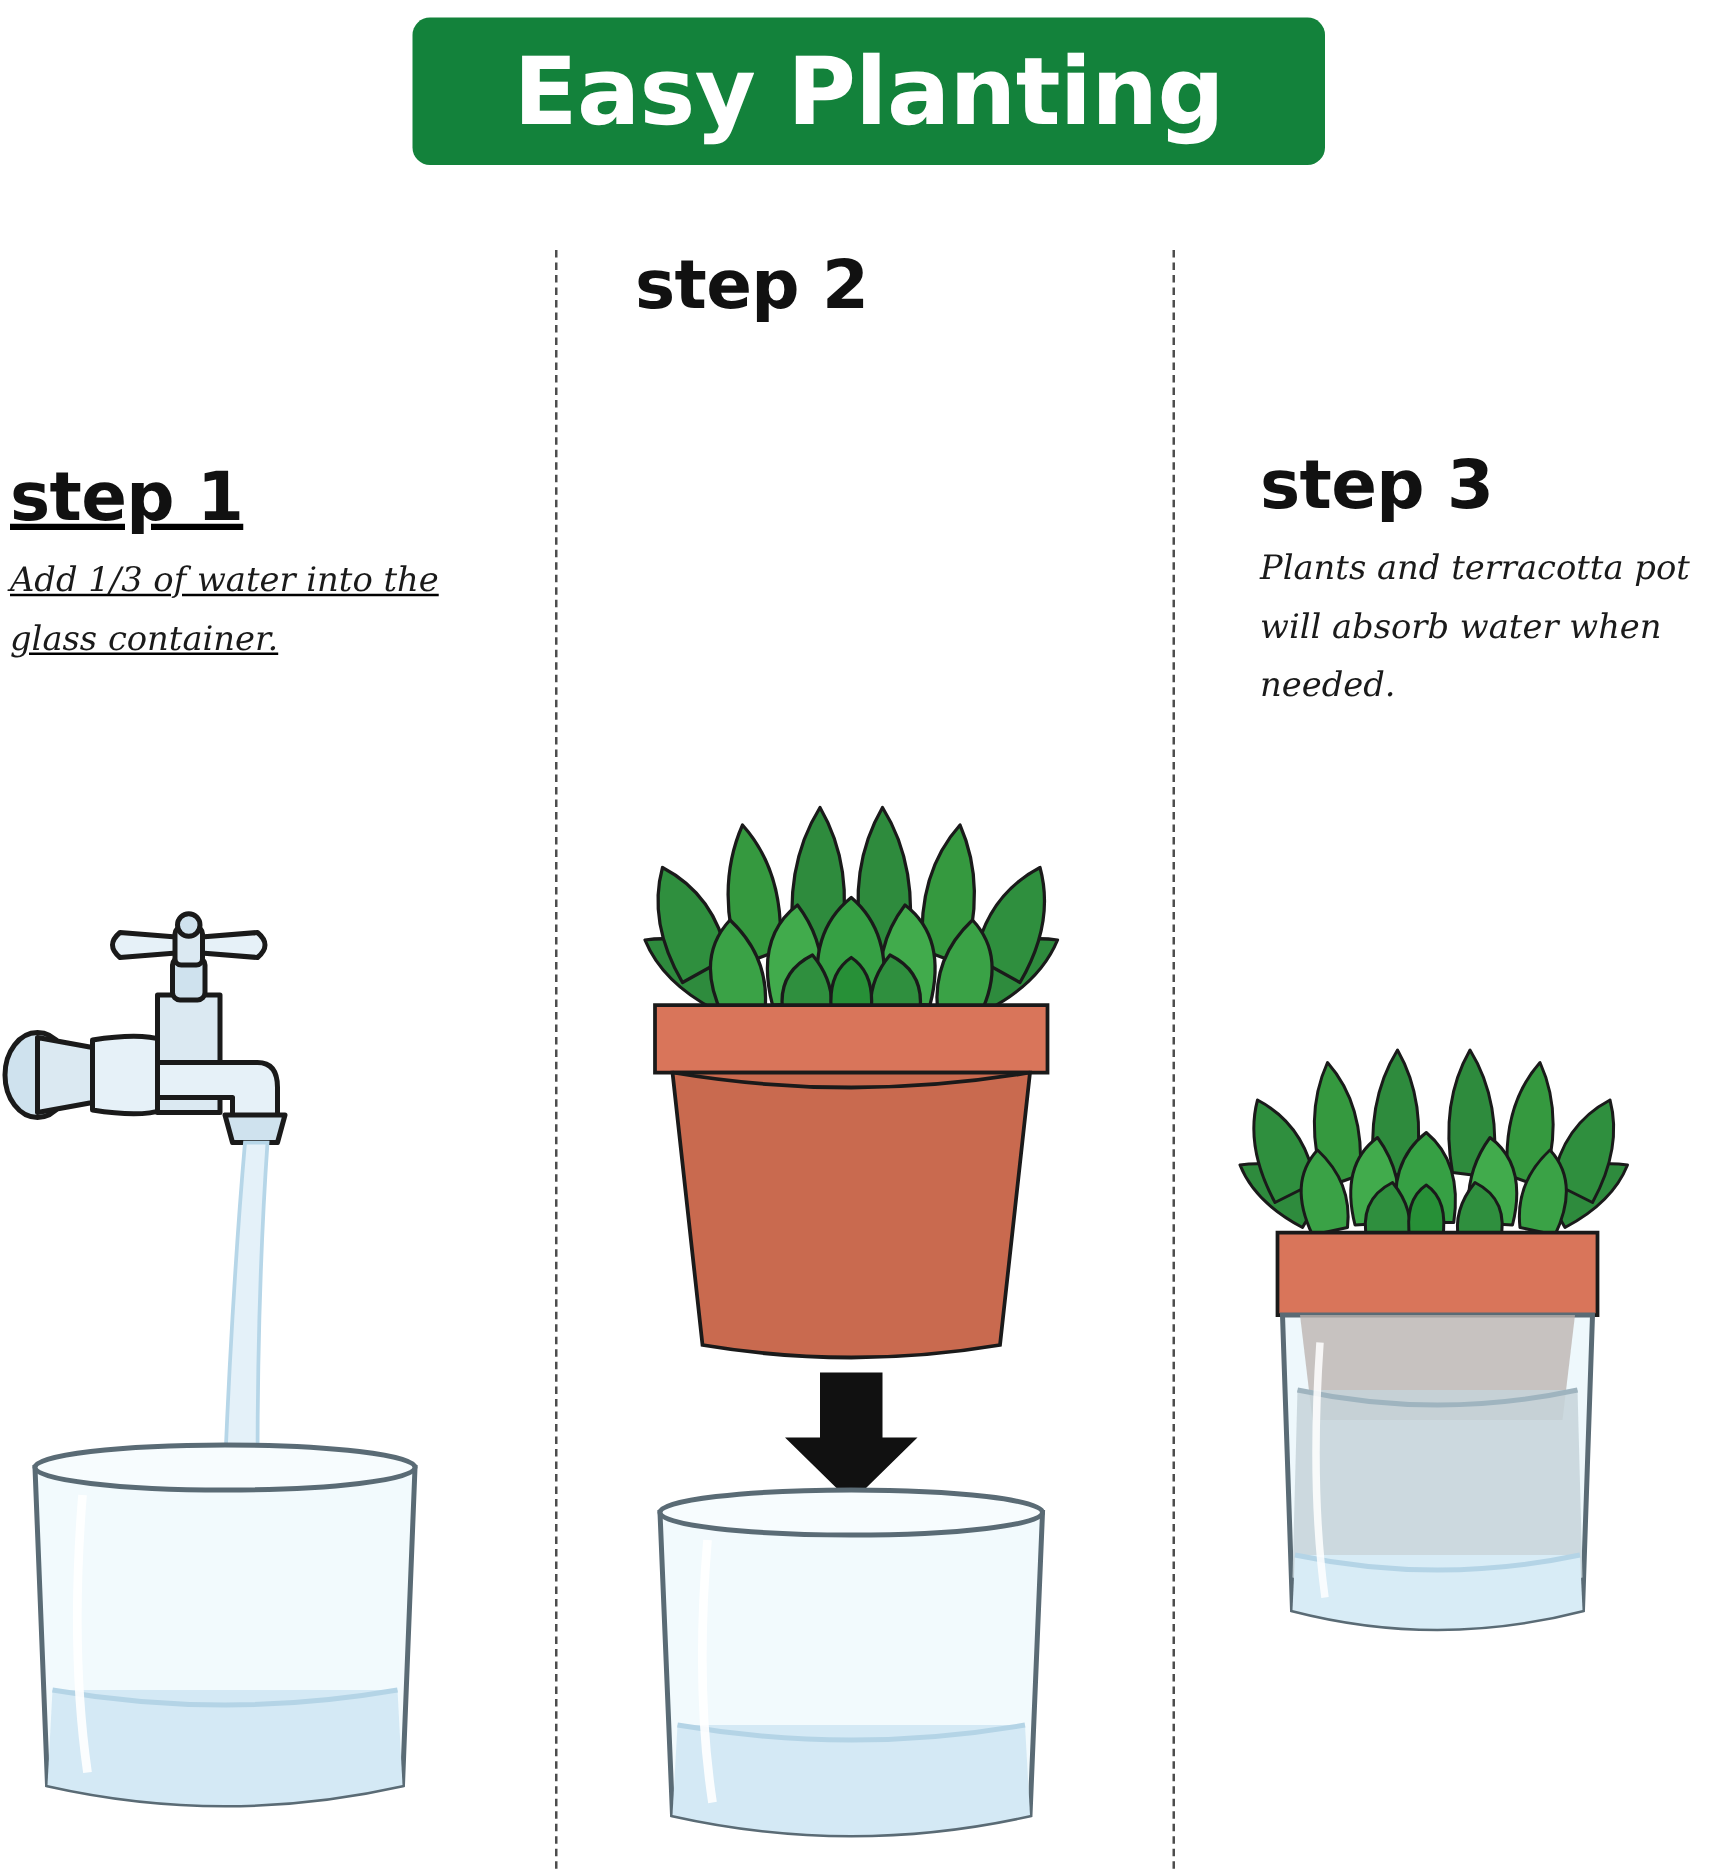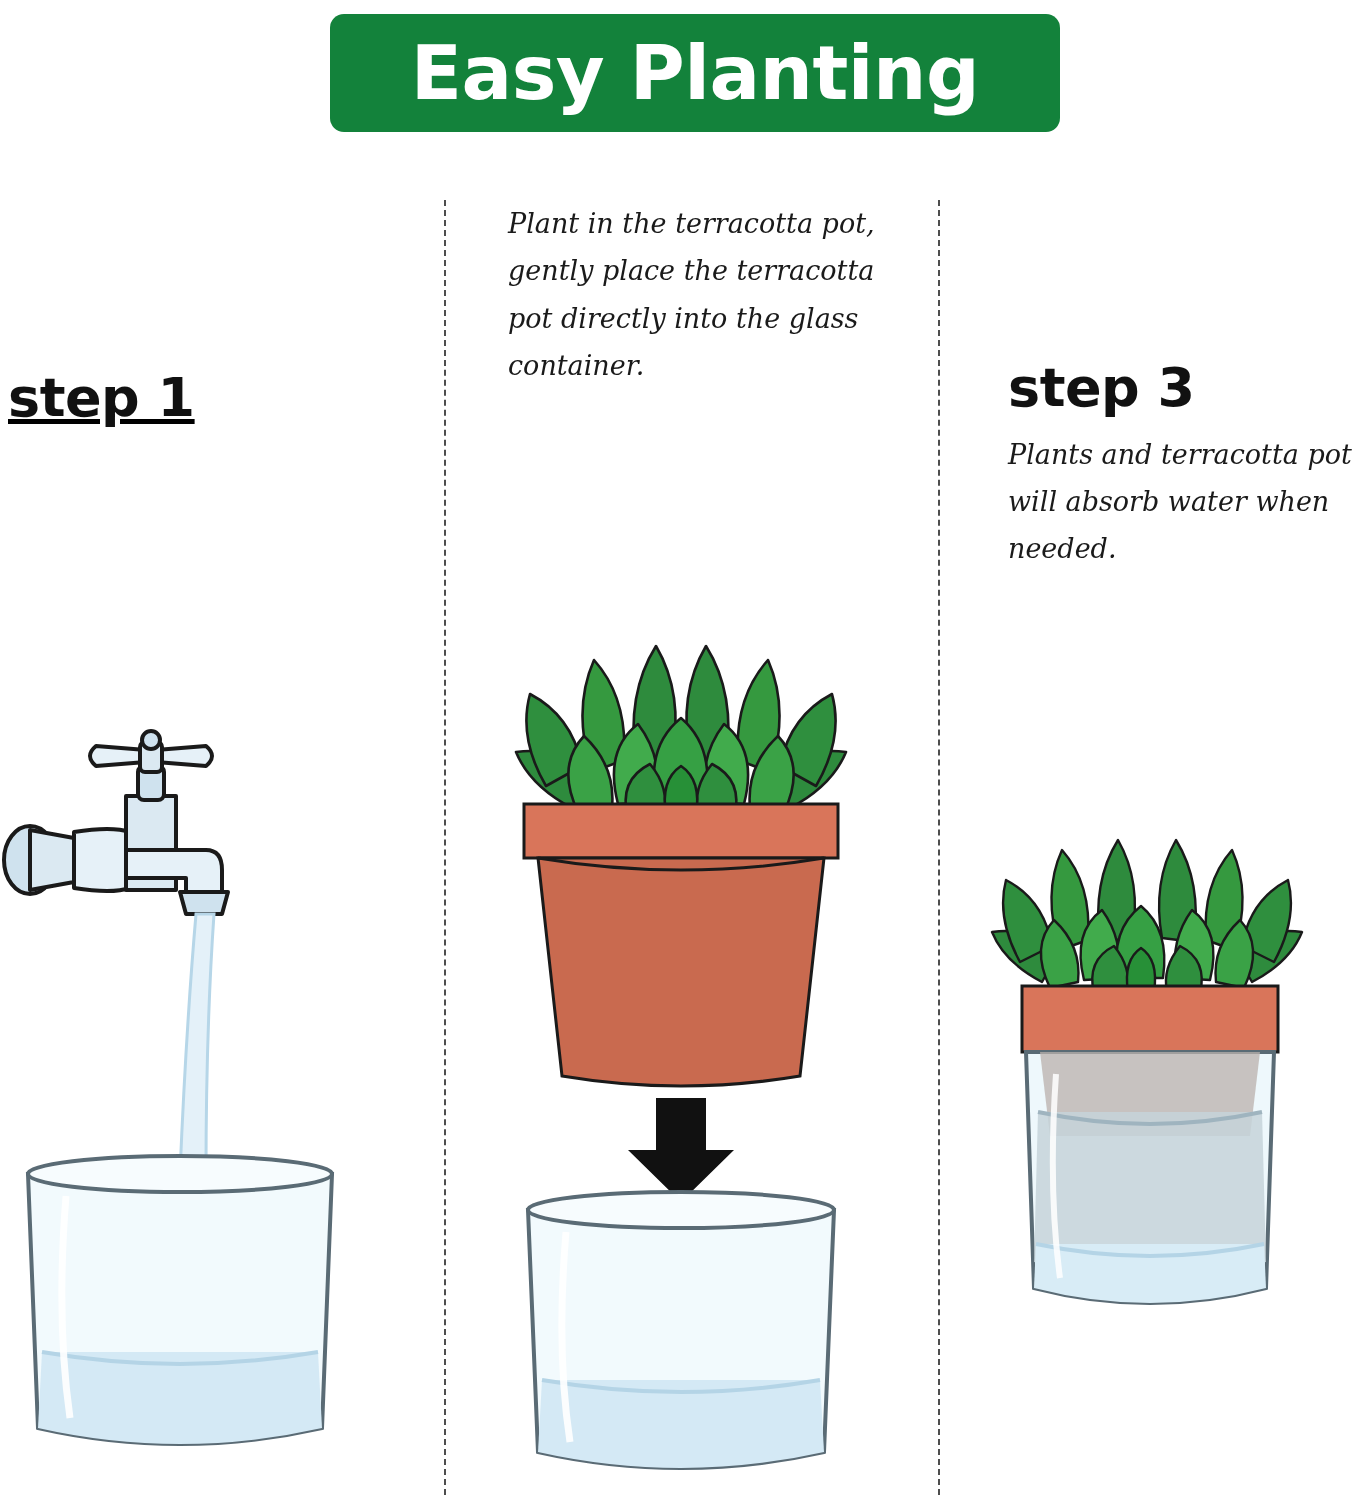--- a/index.html
+++ b/index.html
@@ -90,24 +90,25 @@
 
   <div id="title-banner">
     <span id="title-text">Easy Planting</span>
   </div>
 
   <div class="divider" id="divider-1"></div>
   <div class="divider" id="divider-2"></div>
 
   <div class="step-col" id="col-1">
     <h2 class="step-heading">step 1</h2>
+    <p class="step-desc">Add 1/3 of water into the glass container.</p>
   </div>
 
   <div class="step-col" id="col-2">
-    <p class="step-desc">Plant in the terracotta pot, gently place the terracotta pot directly into the glass container.</p>
+    <h2 class="step-heading">step 2</h2>
   </div>
 
   <div class="step-col" id="col-3">
     <h2 class="step-heading">step 3</h2>
     <p class="step-desc">Plants and terracotta pot will absorb water when needed.</p>
   </div>
 
   <div class="art" id="art-1">
     <svg viewBox="0 0 430 790" width="430" height="790" xmlns="http://www.w3.org/2000/svg">
 

